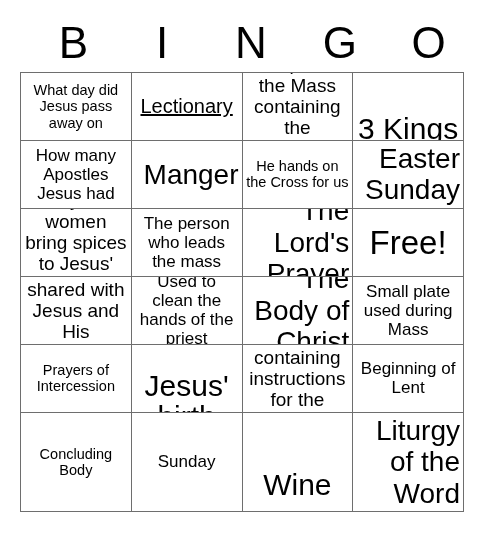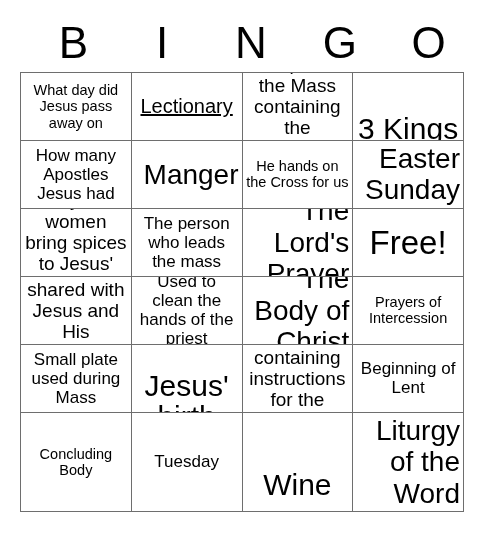--- a/index.html
+++ b/index.html
@@ -145,40 +145,40 @@
       </div>
       <div class="bingo-cell size-xs">
         <span class="cell-text">Final meal shared with Jesus and His disciples</span>
       </div>
       <div class="bingo-cell size-m">
         <span class="cell-text">Used to clean the hands of the priest</span>
       </div>
       <div class="bingo-cell size-xl">
         <span class="cell-text">The Body of Christ</span>
       </div>
+      <div class="bingo-cell size-m">
+        <span class="cell-text">Small plate used during Mass</span>
+      </div>
       <div class="bingo-cell size-s">
         <span class="cell-text">Prayers of Intercession</span>
-      </div>
-      <div class="bingo-cell size-m">
-        <span class="cell-text">Small plate used during Mass</span>
       </div>
       <div class="bingo-cell size-xxl">
         <span class="cell-text">Jesus' birth</span>
       </div>
       <div class="bingo-cell size-xs">
         <span class="cell-text">Book containing instructions for the Mass</span>
       </div>
       <div class="bingo-cell size-m">
         <span class="cell-text">Beginning of Lent</span>
       </div>
       <div class="bingo-cell size-s">
         <span class="cell-text">Concluding Body</span>
       </div>
       <div class="bingo-cell size-m">
-        <span class="cell-text">Tuesday</span>
+        <span class="cell-text">Sunday</span>
       </div>
       <div class="bingo-cell size-xxl">
         <span class="cell-text">Wine</span>
       </div>
       <div class="bingo-cell size-xl">
         <span class="cell-text">Liturgy of the Word</span>
       </div>
     </div>
 
 </div>

